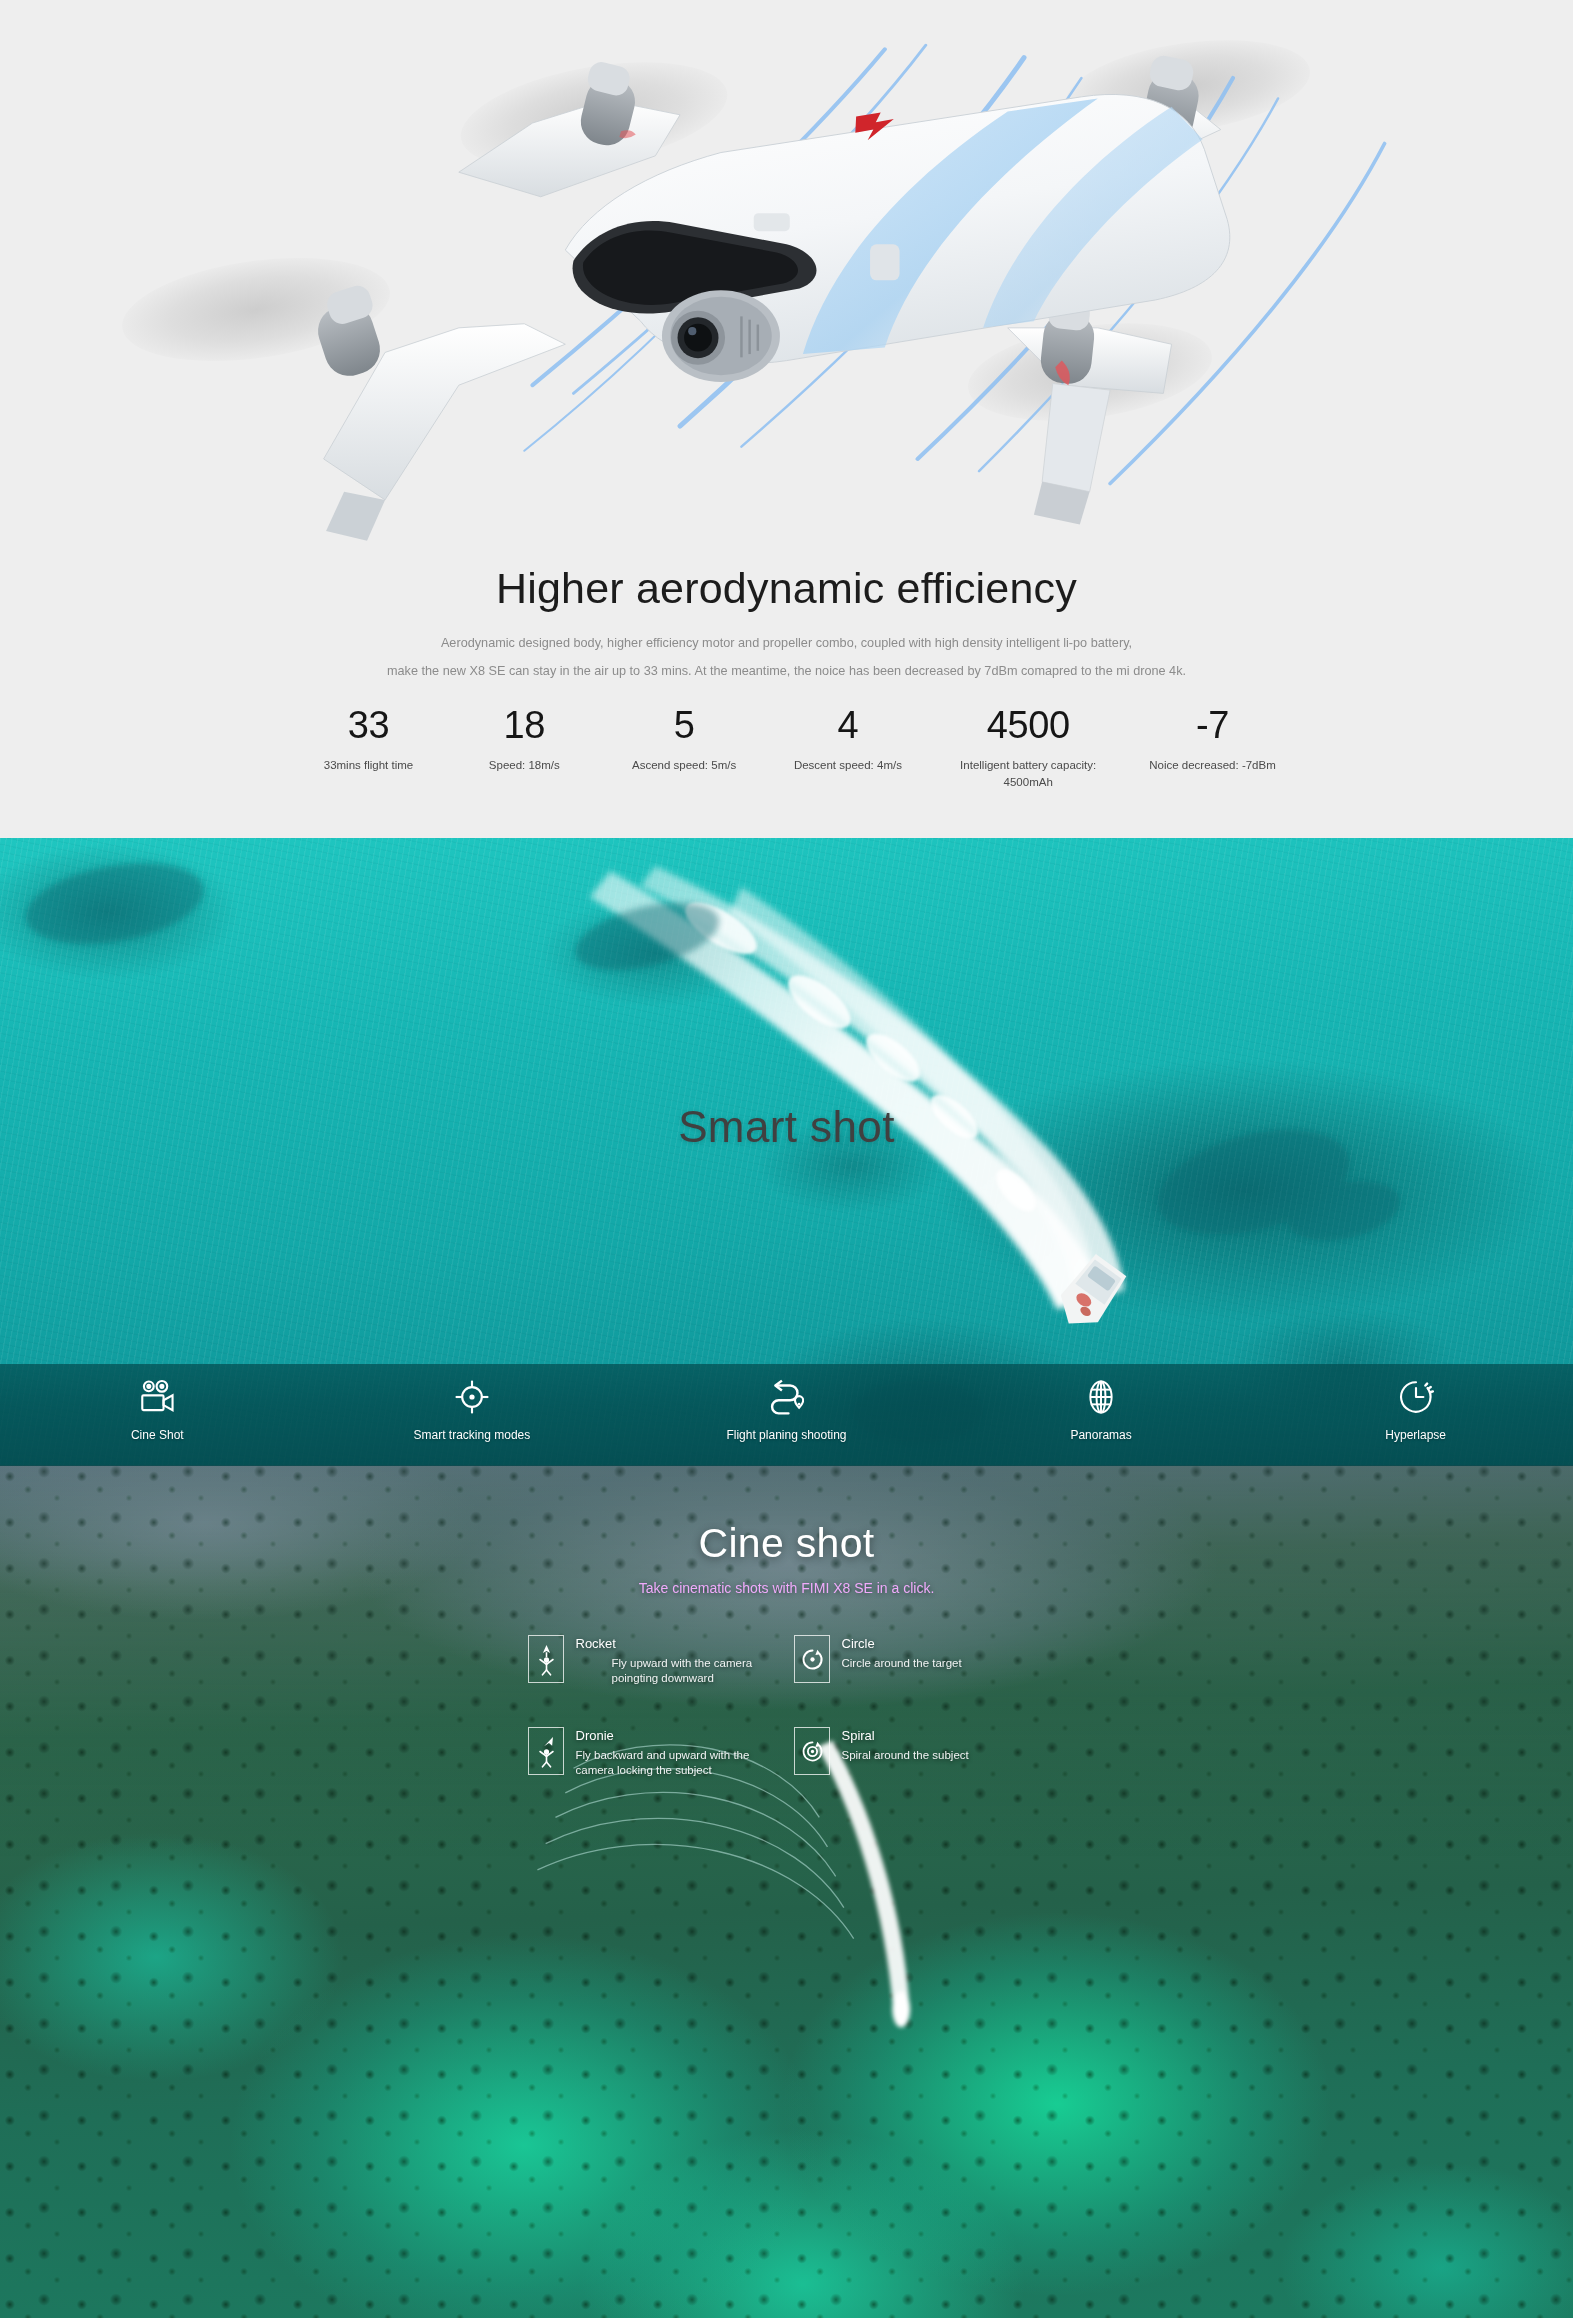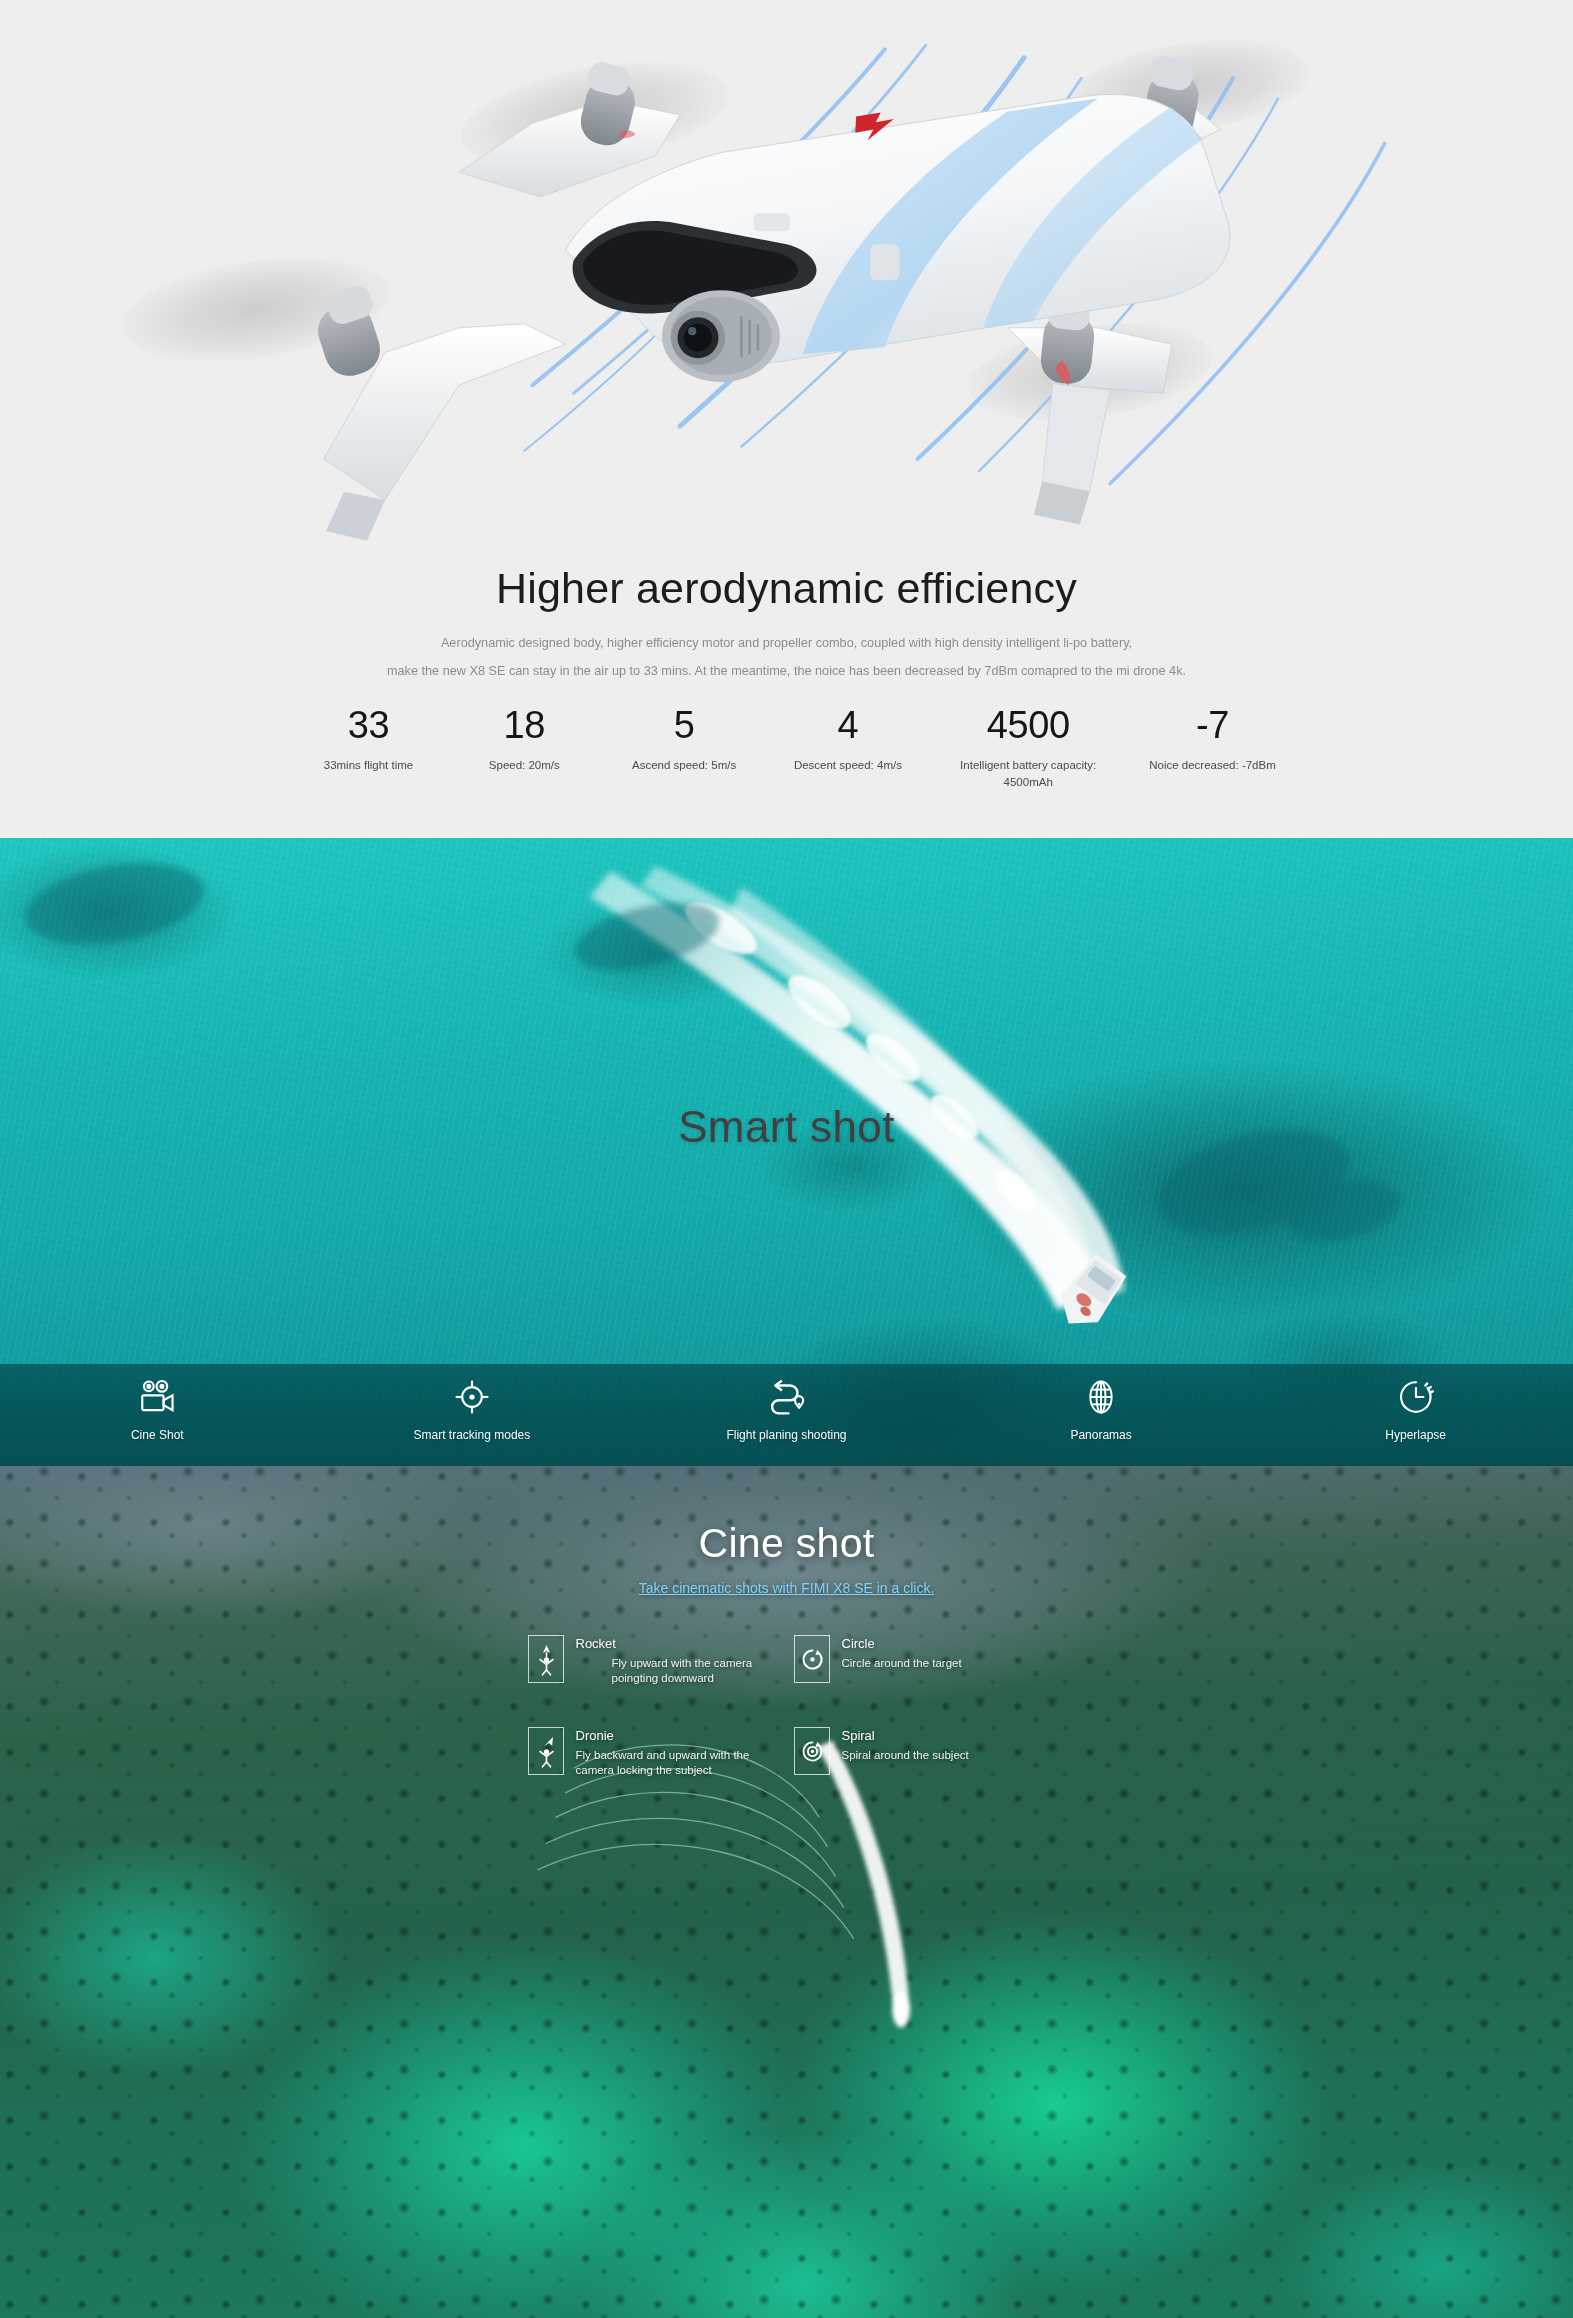--- a/index.html
+++ b/index.html
@@ -132,22 +132,22 @@
     position:absolute; left:0; top:0; width:1573px; height:854px;
     background:linear-gradient(180deg, rgba(20,46,54,.34) 0%, rgba(20,46,54,.16) 26%, rgba(0,0,0,0) 46%);
   }
   .cine-title {
     position:absolute; left:0; top:1520px; width:1573px; text-align:center;
     font-size:41px; color:#ffffff; font-weight:300; letter-spacing:0.3px;
     text-shadow:0 1.6px 8.2px rgba(0,0,0,.45); z-index:5;
   }
   .cine-sub {
     position:absolute; left:0; top:1580px; width:1573px; text-align:center;
-    font-size:14px; color:#7dd3fc; font-weight:400;
-    text-shadow:0 0.8px 4.9px rgba(0,0,0,.5); z-index:5;text-decoration:underline;
+    font-size:14px; color:#f0abfc; font-weight:400;
+    text-shadow:0 0.8px 4.9px rgba(0,0,0,.5); z-index:5;
   }
   .cine-grid {
     position:absolute; left:528px; top:1635px; width:541px;
     display:grid; grid-template-columns:266px 274px; grid-template-rows:92px 82px; z-index:5;
   }
   .cine-card { display:flex; align-items:flex-start; }
   .cine-box {
     width:36px; height:48px; border:0.8px solid rgba(255,255,255,.75);
     display:flex; align-items:center; justify-content:center; flex:0 0 36px;
   }
@@ -274,21 +274,21 @@
       <div>make the new X8 SE can stay in the air up to 33 mins. At the meantime, the noice has been decreased by 7dBm comapred to the mi drone 4k.</div>
     </div>
 
     <div class="stats">
       <div class="stat s0">
         <div class="stat-num">33</div>
         <div class="stat-lbl">33mins flight time</div>
       </div>
       <div class="stat s1">
         <div class="stat-num">18</div>
-        <div class="stat-lbl">Speed: 20m/s</div>
+        <div class="stat-lbl">Speed: 18m/s</div>
       </div>
       <div class="stat s2">
         <div class="stat-num">5</div>
         <div class="stat-lbl">Ascend speed: 5m/s</div>
       </div>
       <div class="stat s3">
         <div class="stat-num">4</div>
         <div class="stat-lbl">Descent speed: 4m/s</div>
       </div>
       <div class="stat s4">

